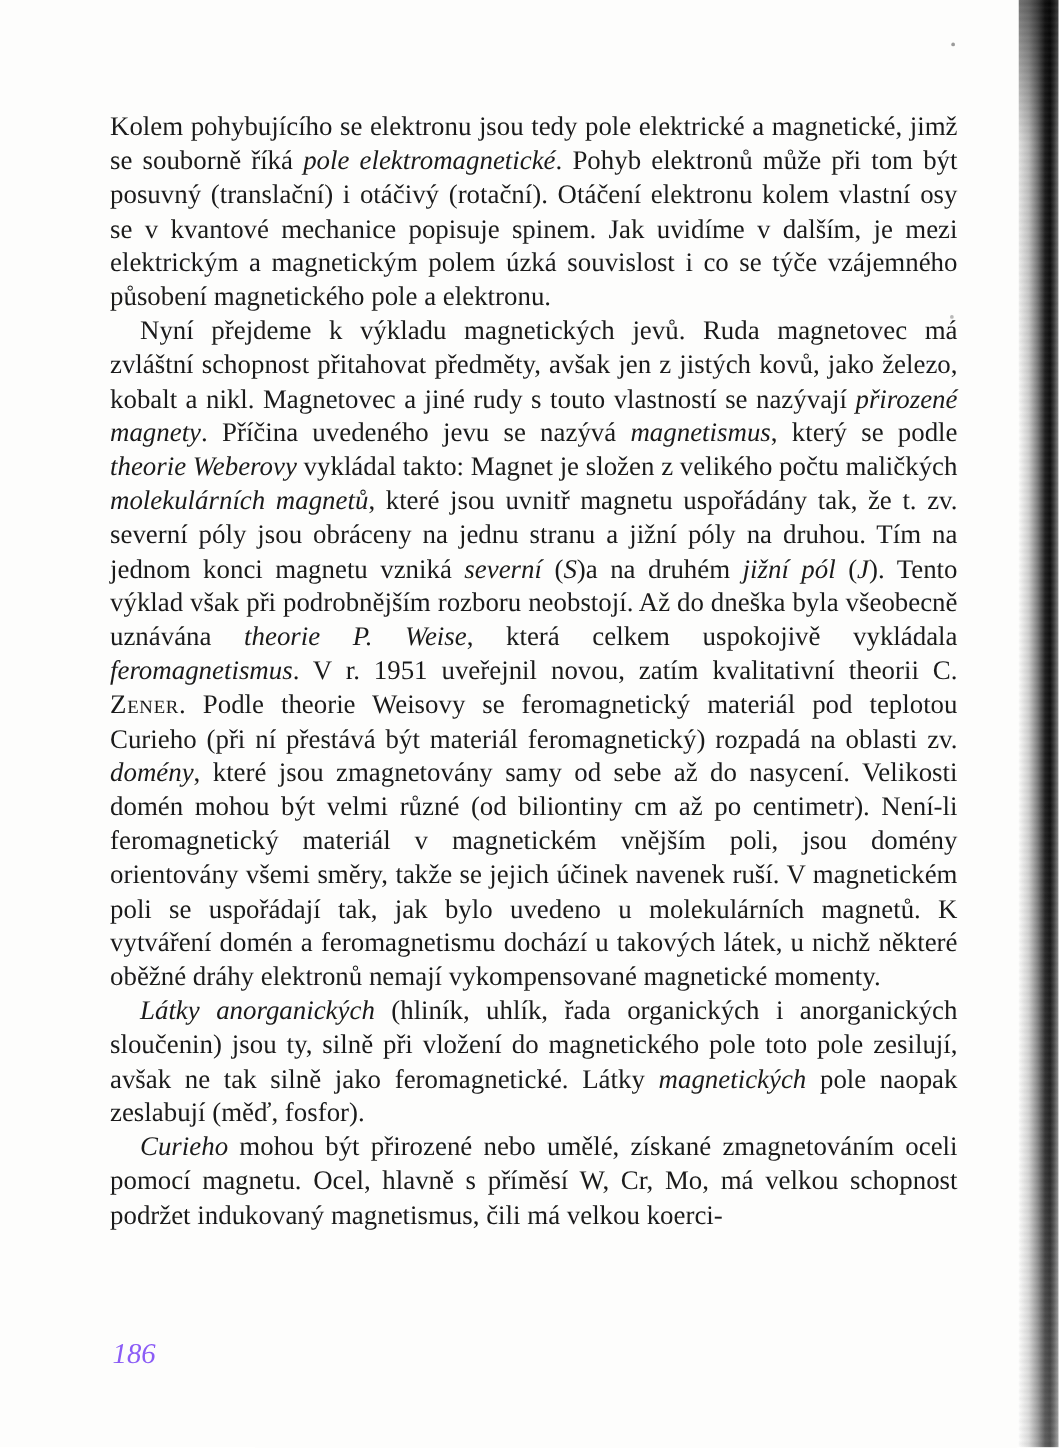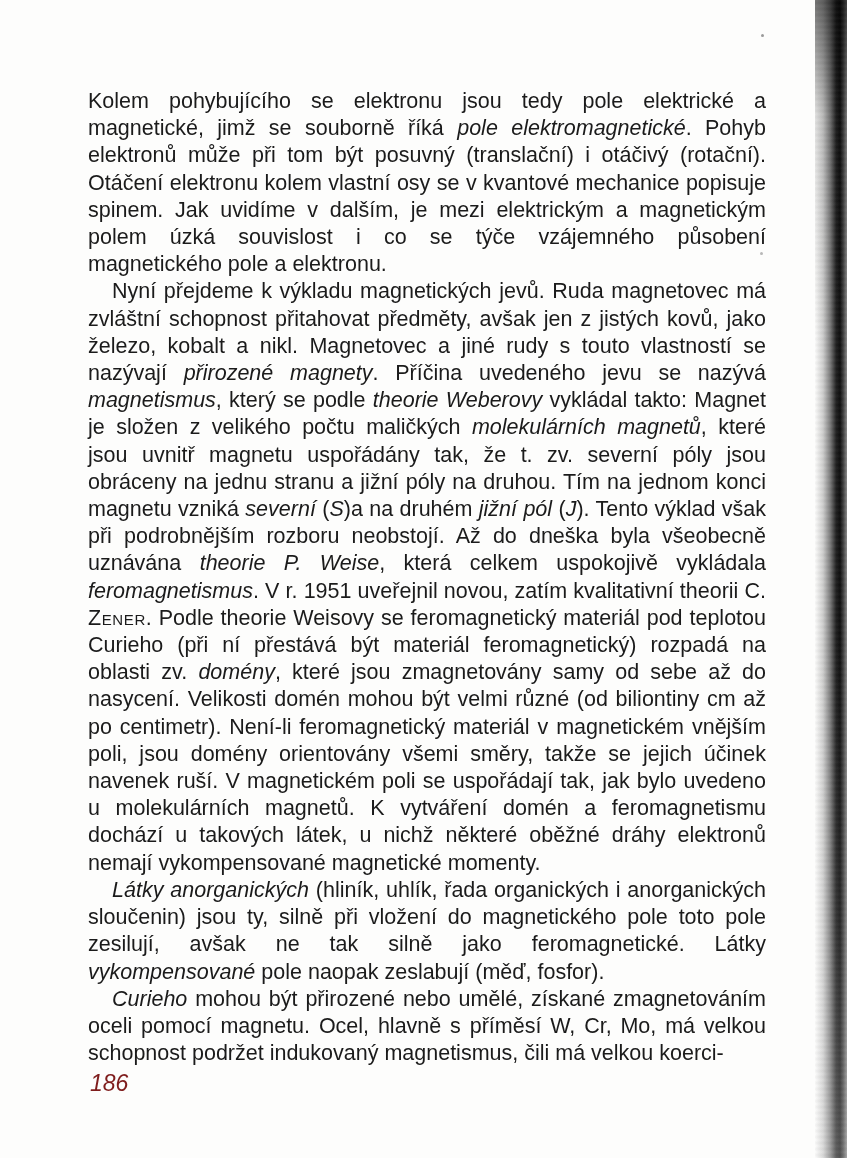--- a/index.html
+++ b/index.html
@@ -6,21 +6,21 @@
     margin: 0;
     padding: 0;
     background: #ffffff;
   }
   .page {
     position: relative;
     width: 847px;
     height: 1158px;
     background: #fdfdfc;
     overflow: hidden;
-    font-family: Liberation Sans, sans-serif;
+    font-family: Liberation Serif, serif;
     color: #1b1b1b;
   }
   .page-text {
     position: absolute;
     left: 88px;
     top: 88px;
     width: 678px;
     font-size: 21.5px;
     line-height: 27.2px;
     text-align: justify;
@@ -37,21 +37,21 @@
     text-indent: 0;
   }
   .it { font-style: italic; }
   .sc { font-variant: small-caps; letter-spacing: 0.6px; }
   .page-number {
     position: absolute;
     left: 90px;
     top: 1070px;
     font-size: 23px;
     font-style: italic;
-    color: #7f1d1d;
+    color: #8b5cf6;
   }
   
   .book-edge {
     position: absolute;
     top: 0;
     right: 0;
     width: 32px;
     height: 100%;
     background: linear-gradient(
       to right,
@@ -99,21 +99,21 @@
   .speck-2 { left: 760px; top: 252px; width: 3px; height: 3px; opacity: .7; }
 </style>
 </head>
 <body>
 
 <div class="page">
 
   <div class="page-text">
     <p class="no-indent"><span>Kolem pohybujícího se elektronu jsou tedy pole elektrické a magnetické, jimž se souborně říká </span><span class="it">pole elektromagnetické</span><span>. Pohyb elektronů může při tom být posuvný (translační) i otáčivý (rotační). Otáčení elektronu kolem vlastní osy se v kvantové mechanice popisuje spinem. Jak uvidíme v dalším, je mezi elektrickým a magnetickým polem úzká souvislost i co se týče vzájemného působení magnetického pole a elektronu.</span></p>
     <p><span>Nyní přejdeme k výkladu magnetických jevů. Ruda magnetovec má zvláštní schopnost přitahovat předměty, avšak jen z jistých kovů, jako železo, kobalt a nikl. Magnetovec a jiné rudy s touto vlastností se nazývají </span><span class="it">přirozené magnety</span><span>. Příčina uvedeného jevu se nazývá </span><span class="it">magnetismus</span><span>, který se podle </span><span class="it">theorie Weberovy</span><span> vykládal takto: Magnet je složen z velikého počtu maličkých </span><span class="it">molekulárních magnetů</span><span>, které jsou uvnitř magnetu uspořádány tak, že t. zv. severní póly jsou obráceny na jednu stranu a jižní póly na druhou. Tím na jednom konci magnetu vzniká </span><span class="it">severní</span><span> (</span><span class="it">S</span><span>)a na druhém </span><span class="it">jižní pól</span><span> (</span><span class="it">J</span><span>). Tento výklad však při podrobnějším rozboru neobstojí. Až do dneška byla všeobecně uznávána </span><span class="it">theorie P. Weise</span><span>, která celkem uspokojivě vykládala </span><span class="it">feromagnetismus</span><span>. V r. 1951 uveřejnil novou, zatím kvalitativní theorii C. </span><span class="sc">Zener</span><span>. Podle theorie Weisovy se feromagnetický materiál pod teplotou Curieho (při ní přestává být materiál feromagnetický) rozpadá na oblasti zv. </span><span class="it">domény</span><span>, které jsou zmagnetovány samy od sebe až do nasycení. Velikosti domén mohou být velmi různé (od biliontiny cm až po centimetr). Není-li feromagnetický materiál v magnetickém vnějším poli, jsou domény orientovány všemi směry, takže se jejich účinek navenek ruší. V magnetickém poli se uspořádají tak, jak bylo uvedeno u molekulárních magnetů. K vytváření domén a feromagnetismu dochází u takových látek, u nichž některé oběžné dráhy elektronů nemají vykompensované magnetické momenty.</span></p>
-    <p><span class="it">Látky anorganických</span><span> (hliník, uhlík, řada organických i anorganických sloučenin) jsou ty, silně při vložení do magnetického pole toto pole zesilují, avšak ne tak silně jako feromagnetické. Látky </span><span class="it">vykompensované</span><span> pole naopak zeslabují (měď, fosfor).</span></p>
+    <p><span class="it">Látky anorganických</span><span> (hliník, uhlík, řada organických i anorganických sloučenin) jsou ty, silně při vložení do magnetického pole toto pole zesilují, avšak ne tak silně jako feromagnetické. Látky </span><span class="it">magnetických</span><span> pole naopak zeslabují (měď, fosfor).</span></p>
     <p><span class="it">Curieho</span><span> mohou být přirozené nebo umělé, získané zmagnetováním oceli pomocí magnetu. Ocel, hlavně s příměsí W, Cr, Mo, má velkou schopnost podržet indukovaný magnetismus, čili má velkou koerci-</span></p>
   </div>
 
   <div class="page-number">186</div>
 
   <div class="book-edge"></div>
 
   <div class="speck speck-1"></div>
   <div class="speck speck-2"></div>
 

